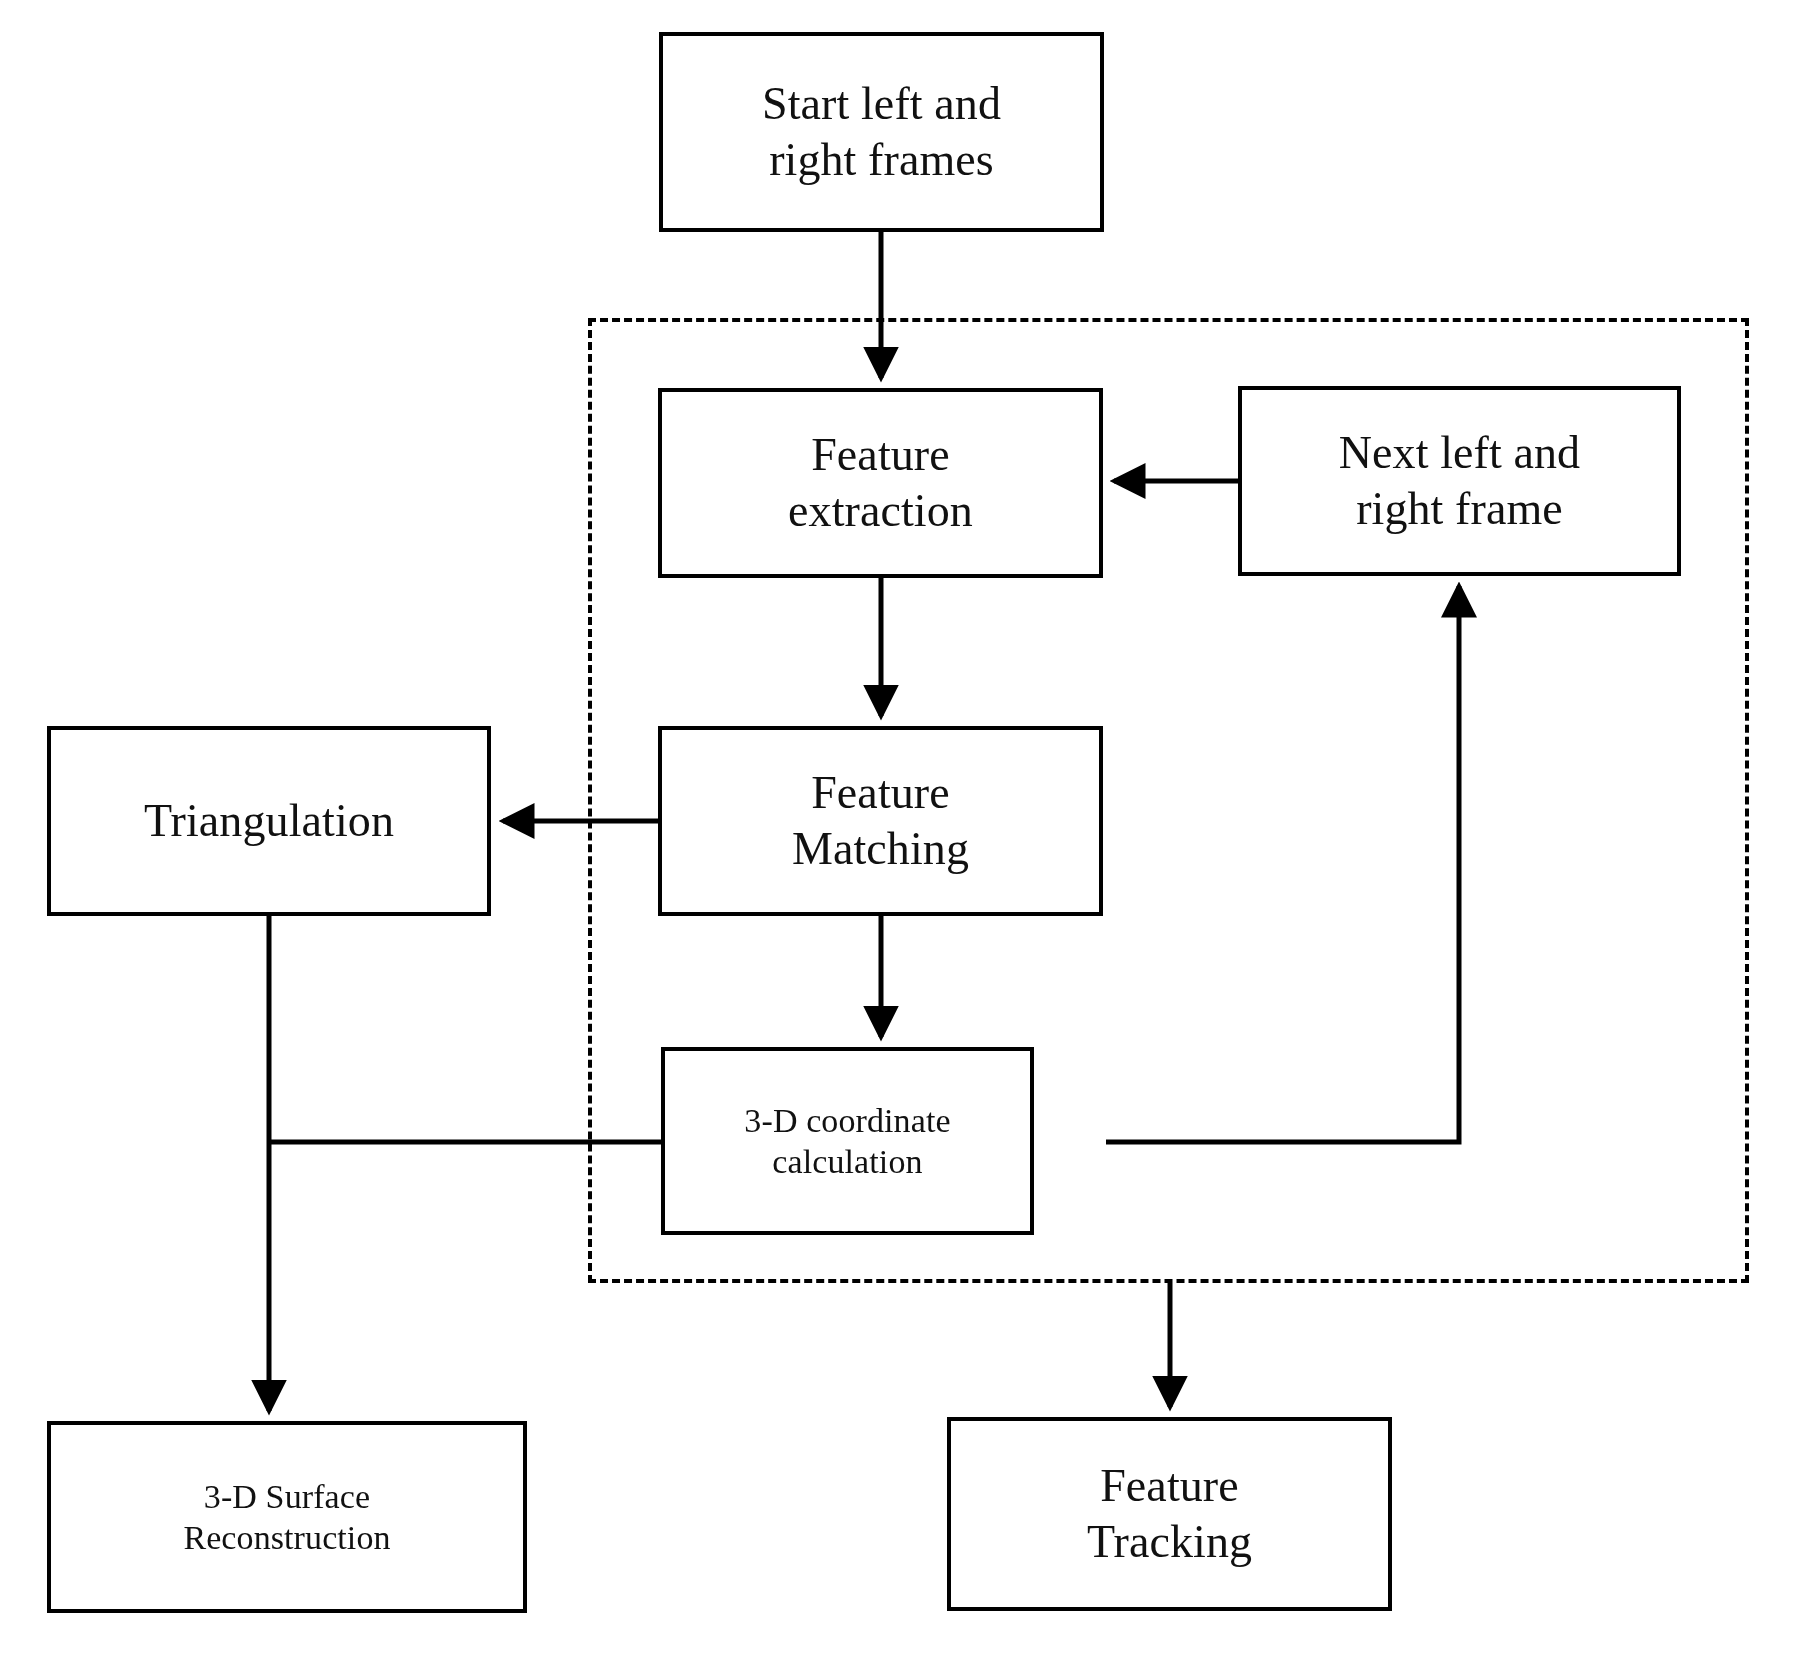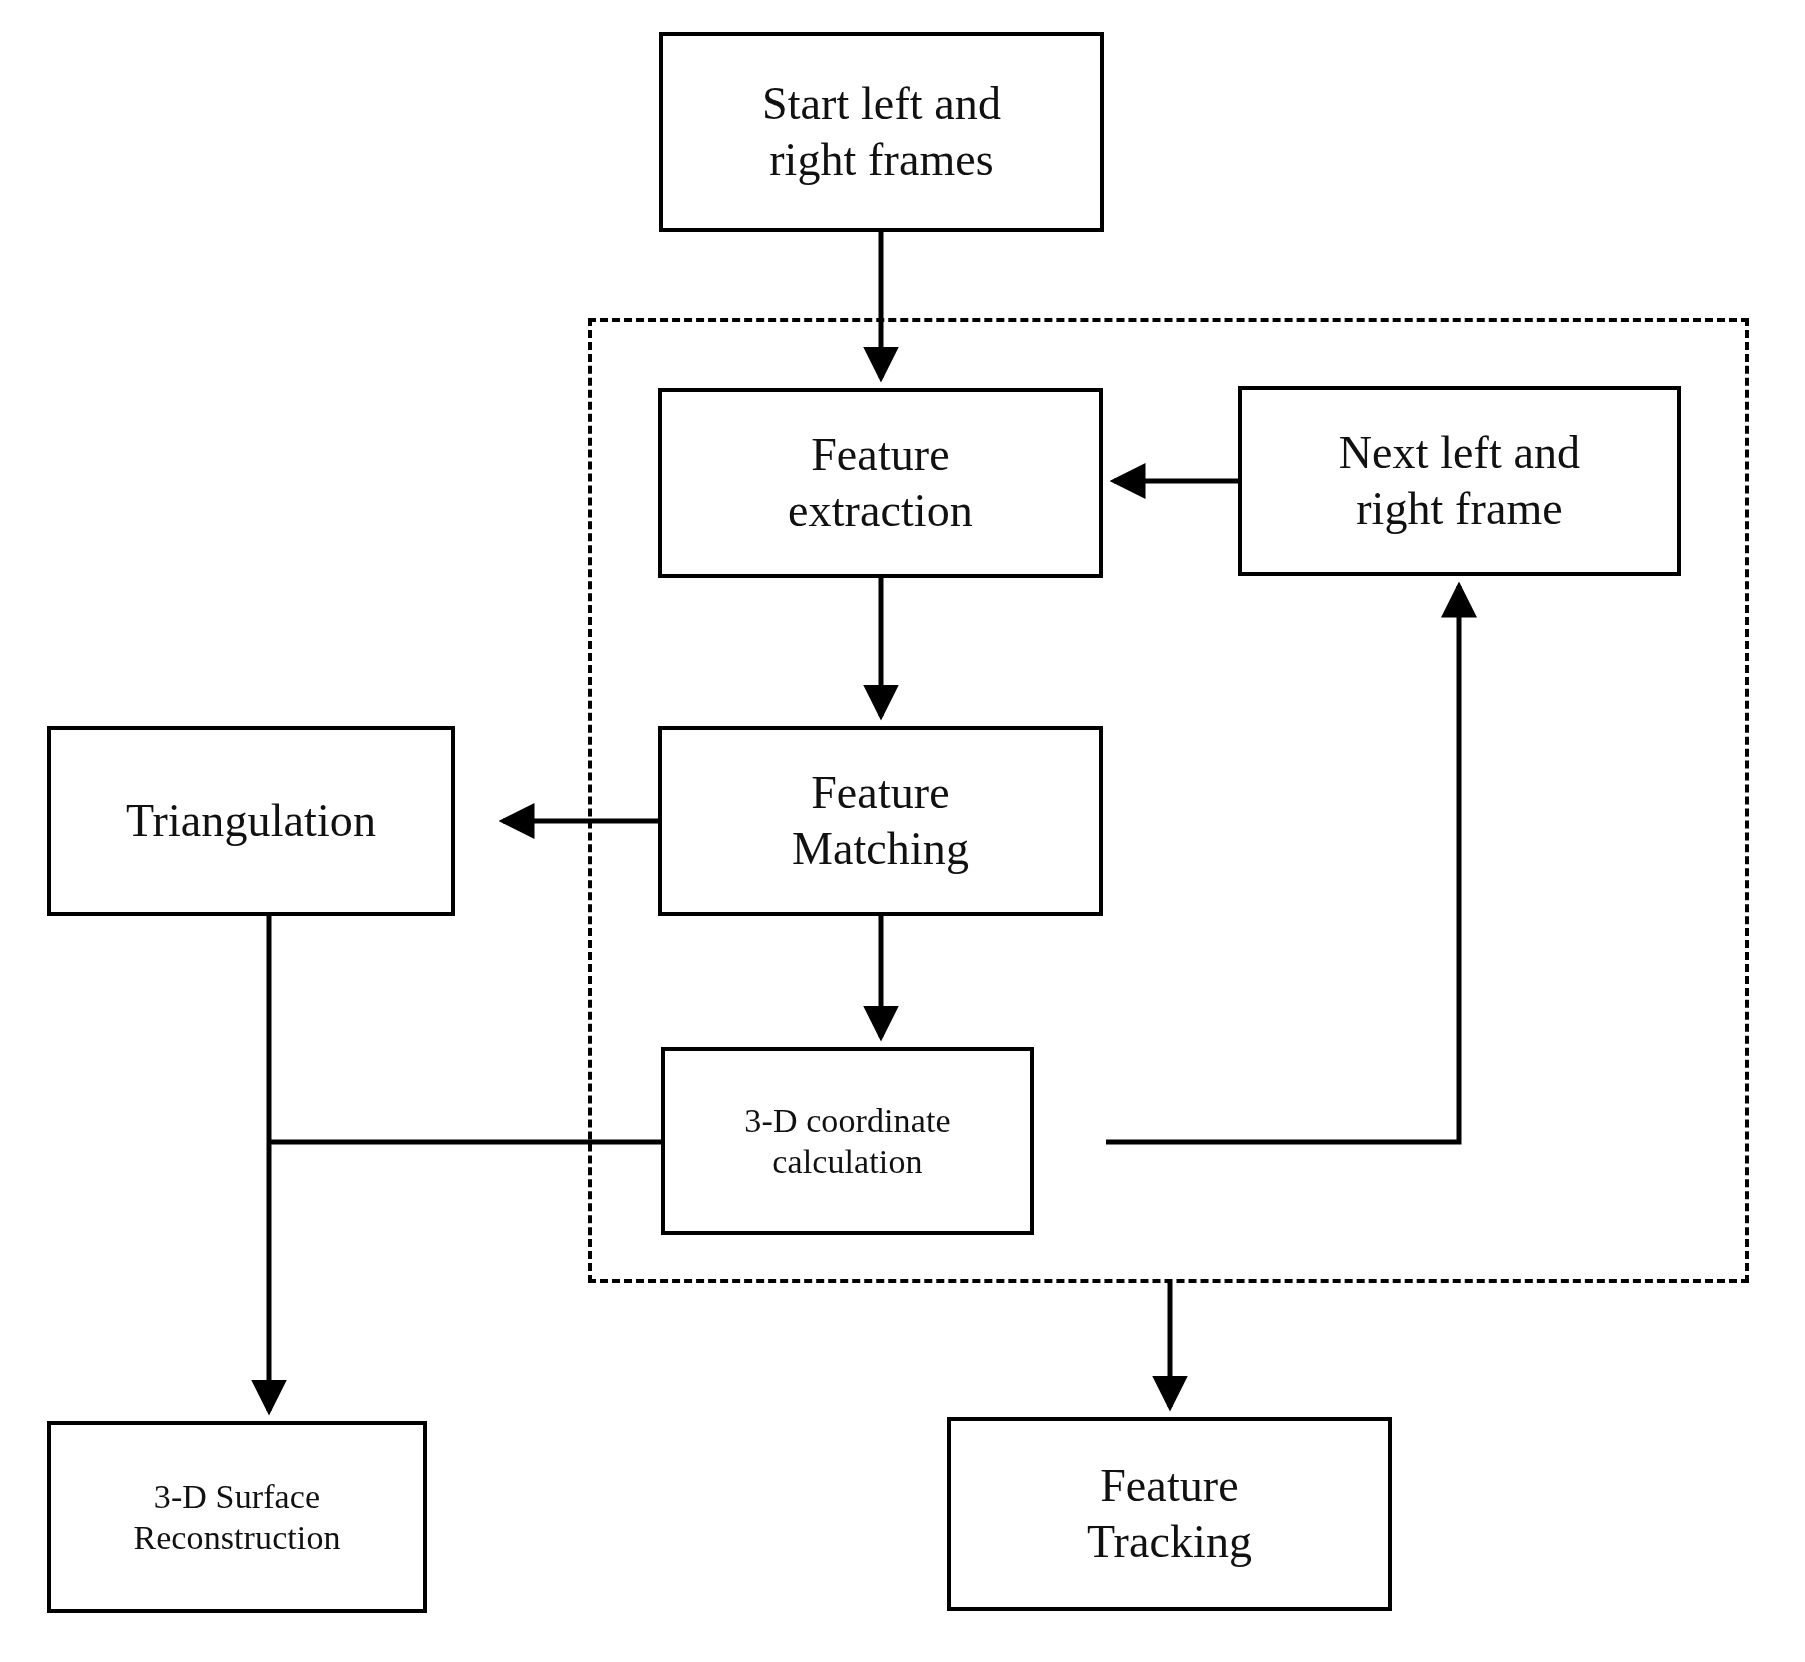--- a/index.html
+++ b/index.html
@@ -107,24 +107,24 @@
 
   <div class="node node-lg" id="node-feature-extraction" style="left: 658px; top: 388px; width: 445px; height: 190px;">Feature
 extraction</div>
 
   <div class="node node-lg" id="node-next-frames" style="left: 1238px; top: 386px; width: 443px; height: 190px;">Next left and
 right frame</div>
 
   <div class="node node-lg" id="node-feature-matching" style="left: 658px; top: 726px; width: 445px; height: 190px;">Feature
 Matching</div>
 
-  <div class="node node-lg" id="node-triangulation" style="left: 47px; top: 726px; width: 408px; height: 190px;">Triangulation</div>
+  <div class="node node-lg" id="node-triangulation" style="left: 47px; top: 726px; width: 444px; height: 190px;">Triangulation</div>
 
   <div class="node node-sm" id="node-coordinate-calculation" style="left: 661px; top: 1047px; width: 373px; height: 188px;">3-D coordinate
 calculation</div>
 
-  <div class="node node-sm" id="node-surface-reconstruction" style="left: 47px; top: 1421px; width: 380px; height: 192px;">3-D Surface
+  <div class="node node-sm" id="node-surface-reconstruction" style="left: 47px; top: 1421px; width: 480px; height: 192px;">3-D Surface
 Reconstruction</div>
 
   <div class="node node-lg" id="node-feature-tracking" style="left: 947px; top: 1417px; width: 445px; height: 194px;">Feature
 Tracking</div>
 
 </div>
 
 </body></html>

